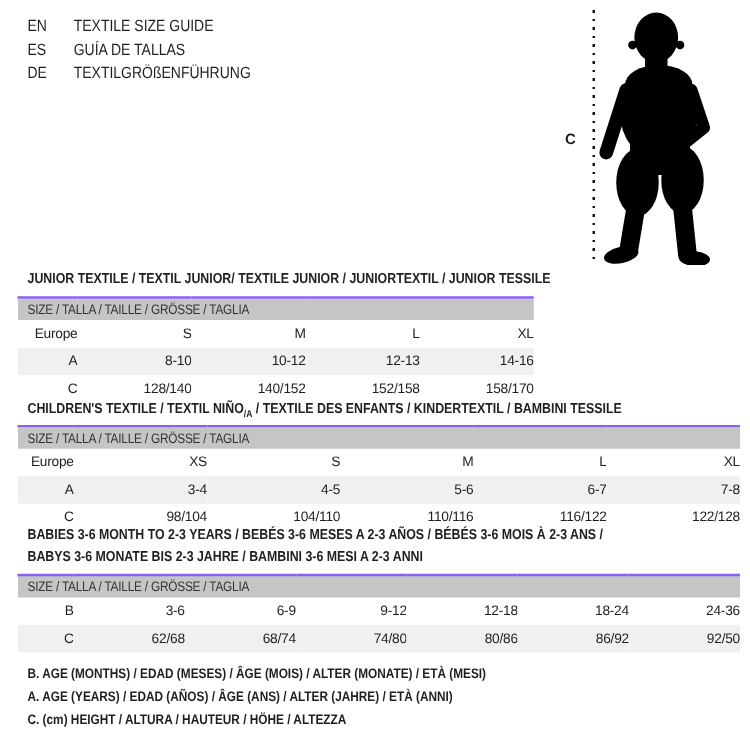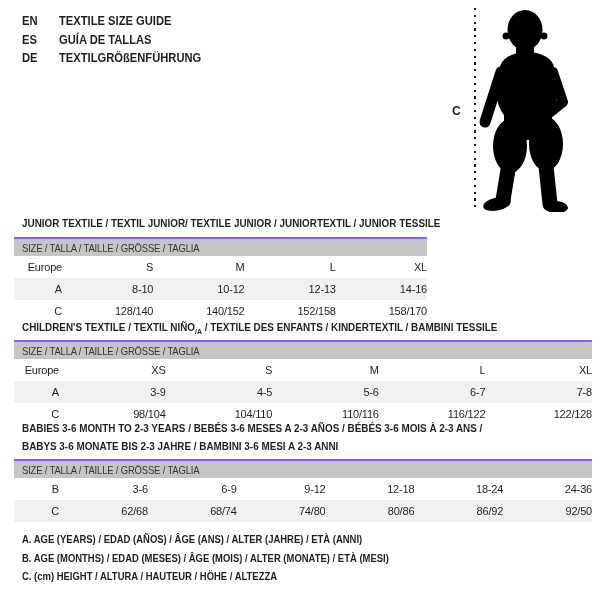--- a/index.html
+++ b/index.html
@@ -3,21 +3,21 @@
 <meta charset="utf-8">
 <style>
   html,body{margin:0;padding:0;background:#fff;}
   .canvas{
     position:relative;width:600px;height:600px;background:#ffffff;overflow:hidden;
     font-family:"Liberation Sans","DejaVu Sans",sans-serif;color:#1f1f1f;
   }
   .cond{display:inline-block;transform:scaleX(0.86);transform-origin:0 50%;white-space:nowrap;}
 
   
-  .lang-list{position:absolute;left:22px;top:12px;font-size:13px;font-weight:bold;line-height:18.6px;}
+  .lang-list{position:absolute;left:22px;top:12px;font-size:13px;font-weight:normal;line-height:18.6px;}
   .lang-row{white-space:nowrap;}
   .lang-code{display:inline-block;width:37px;}
   .lang-code .cond, .lang-title .cond{vertical-align:top;}
 
   
   .dotted-line{position:absolute;left:474px;top:8px;width:2px;height:204px;
     background:repeating-linear-gradient(to bottom,#141414 0 2.2px,transparent 2.2px 6.8px);}
   .measure-c{position:absolute;left:452px;top:104px;font-size:12px;font-weight:bold;}
   .baby-svg{position:absolute;left:476px;top:6px;}
 
@@ -134,21 +134,21 @@
     <tr>
       <td class="lbl">Europe</td>
       <td>XS</td>
       <td>S</td>
       <td>M</td>
       <td>L</td>
       <td>XL</td>
     </tr>
     <tr class="alt">
       <td class="lbl">A</td>
-      <td>3-9</td>
+      <td>3-4</td>
       <td>4-5</td>
       <td>5-6</td>
       <td>6-7</td>
       <td>7-8</td>
     </tr>
     <tr>
       <td class="lbl">C</td>
       <td>98/104</td>
       <td>104/110</td>
       <td>110/116</td>
@@ -191,18 +191,18 @@
       <td>68/74</td>
       <td>74/80</td>
       <td>80/86</td>
       <td>86/92</td>
       <td>92/50</td>
     </tr>
   </tbody>
     </table>
 
   <div class="legend">
+    <div class="legend-line"><span class="cond">B. AGE (MONTHS) / EDAD (MESES) / ÂGE (MOIS) / ALTER (MONATE) / ETÀ (MESI)</span></div>
     <div class="legend-line"><span class="cond">A. AGE (YEARS) / EDAD (AÑOS) / ÂGE (ANS) / ALTER (JAHRE) / ETÀ (ANNI)</span></div>
-    <div class="legend-line"><span class="cond">B. AGE (MONTHS) / EDAD (MESES) / ÂGE (MOIS) / ALTER (MONATE) / ETÀ (MESI)</span></div>
     <div class="legend-line"><span class="cond">C. (cm) HEIGHT / ALTURA / HAUTEUR / HÖHE / ALTEZZA</span></div>
   </div>
 
 </div>
 
 </body></html>

